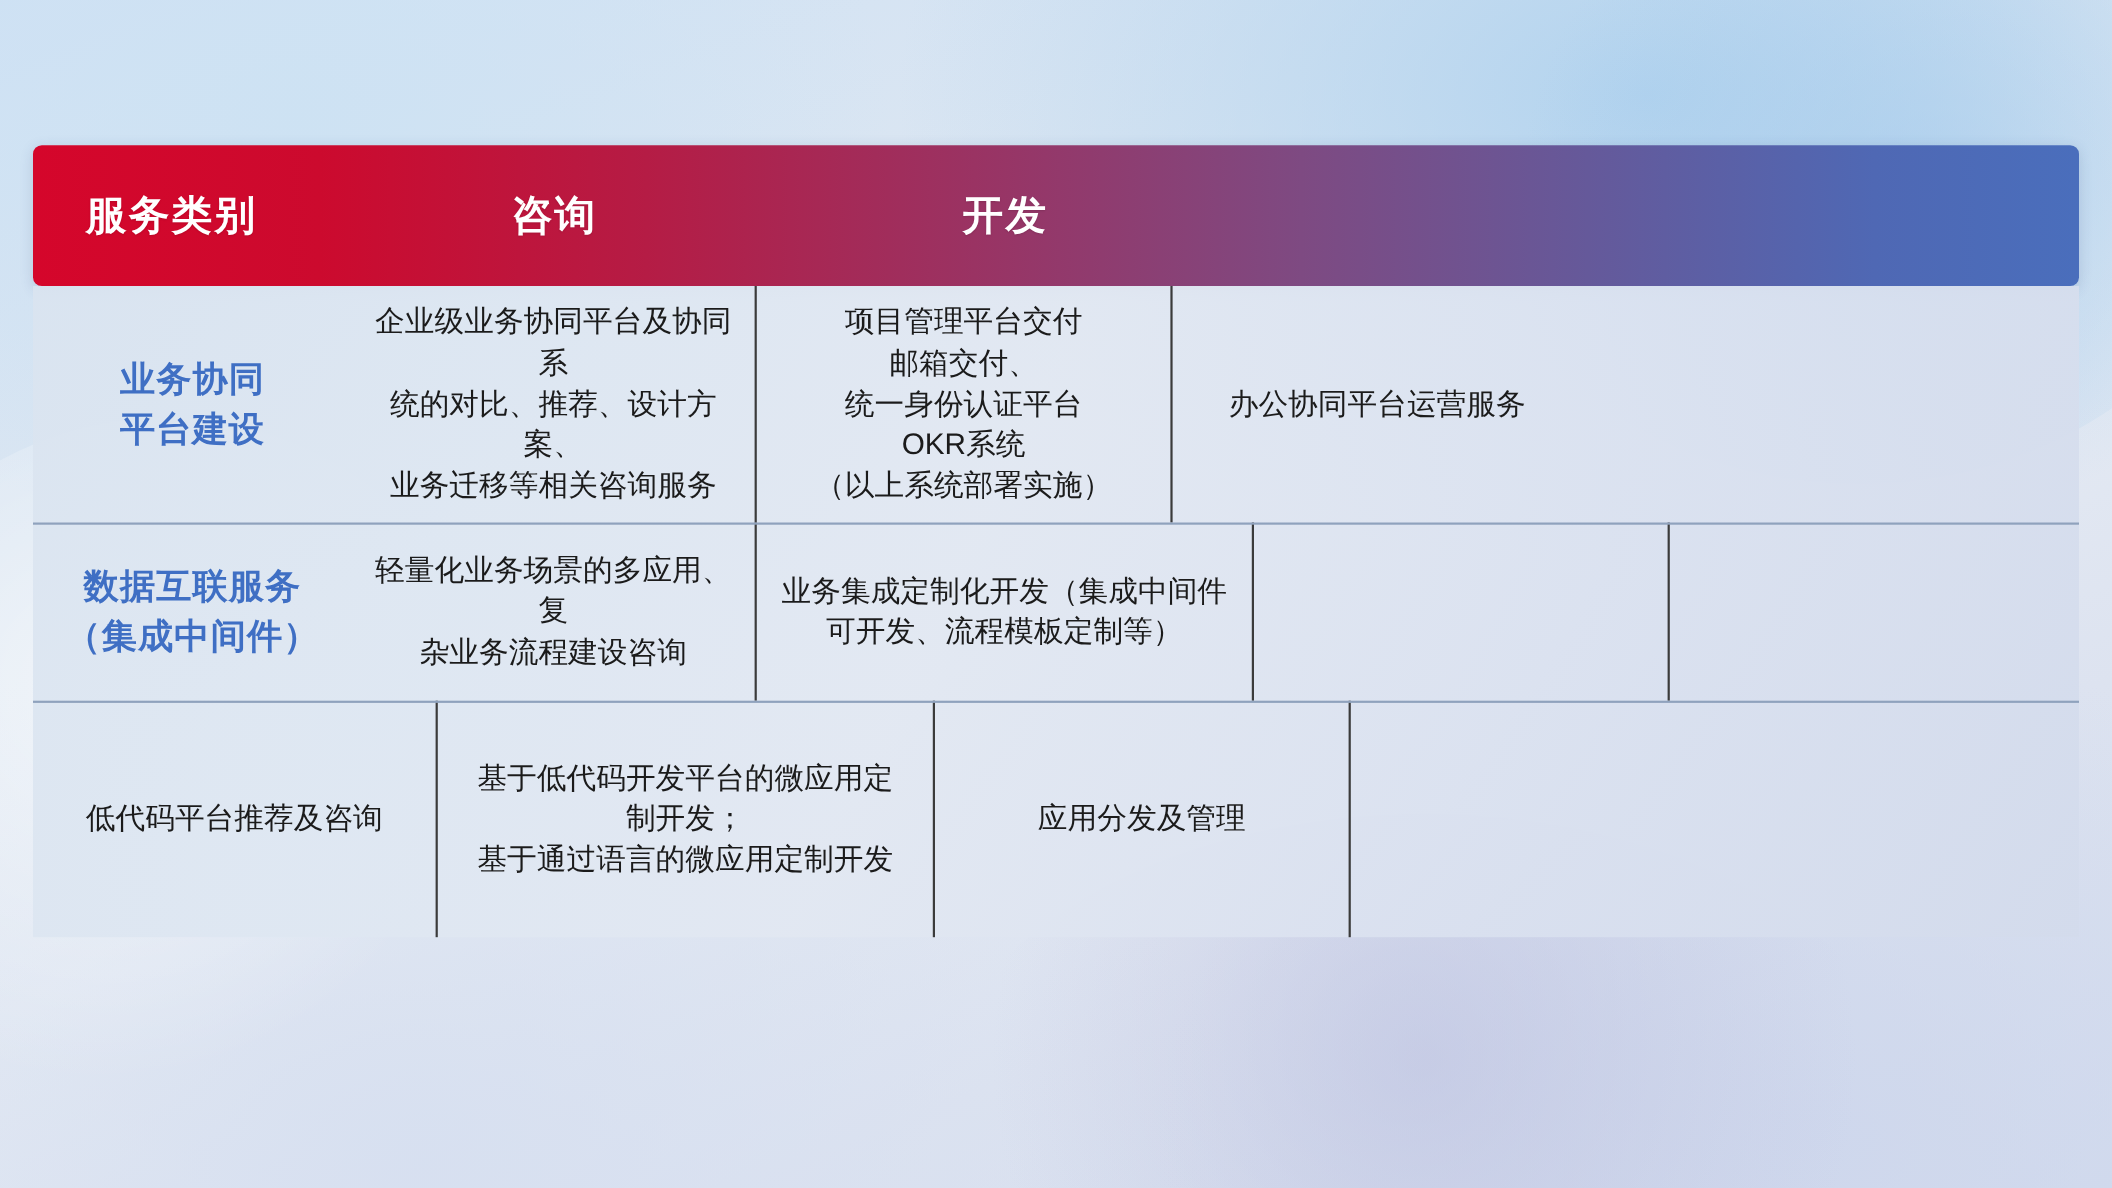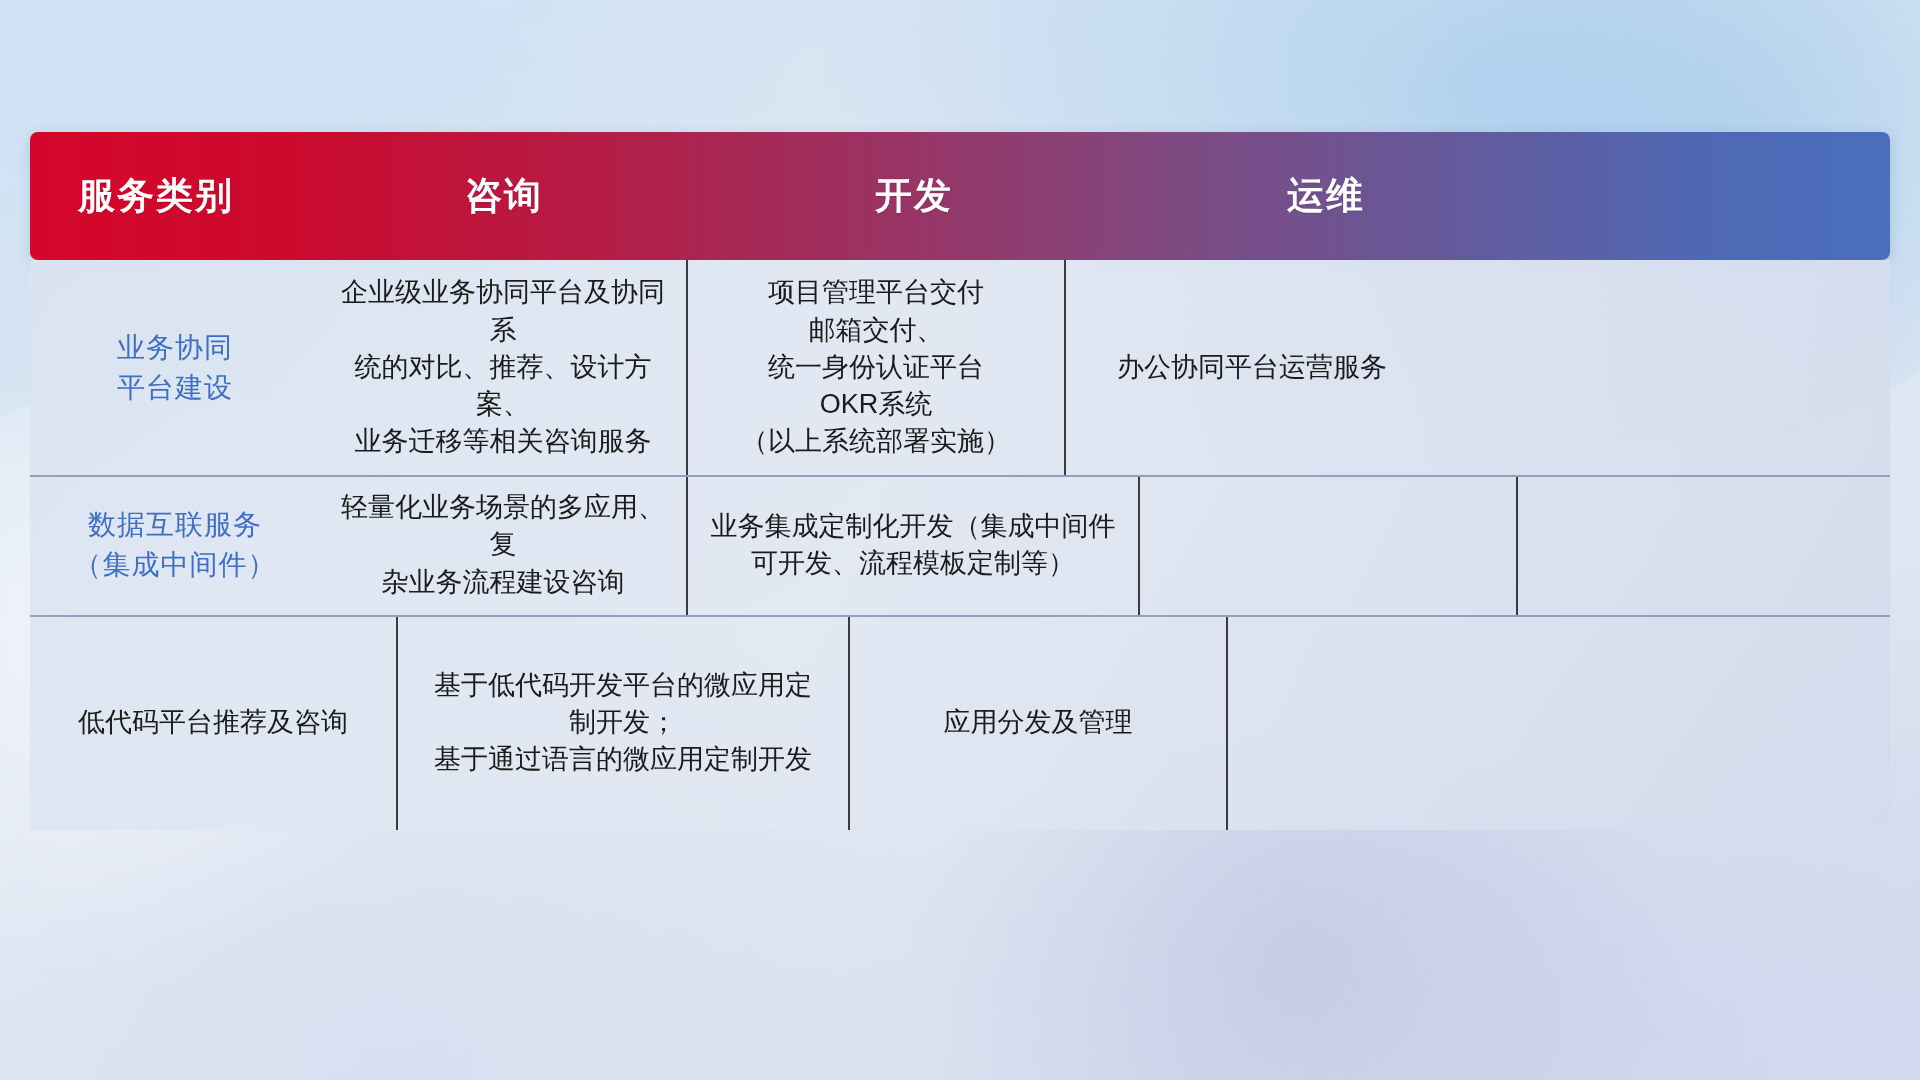--- a/index.html
+++ b/index.html
@@ -111,61 +111,60 @@
     font-size: 27px;
     line-height: 1.38;
     color: #1b1b1b;
     text-align: center;
     white-space: pre-line;
     border-right: 2px solid #3b3b3b;
   }
   .cell.last { border-right: none; }
   .cell.cat {
     color: #3f6fc4;
-    font-weight: 400;
-    font-size: 28px;
+    font-weight: 700;
+    font-size: 32px;
     letter-spacing: 1px;
     border-right: none;
     line-height: 1.42;
   }
   .row + .row::before {
     content: "";
     position: absolute;
     left: 0; right: 0; top: 0;
     height: 2px;
     background: #8fa2bd;
   }
 
   
   .c0 { width: 290px; }
   .c1 { width: 368px; }
   .c2 { width: 452px; }
   .c3 { width: 378px; }
   .c4 { width: 372px; }
 
   .r1 { height: 215px; }
-  .r2 { height: 140px; }
+  .r2 { height: 162px; }
   .r3 { height: 215px; }
 </style>
 </head>
 <body>
 
 <div id="bg-layer">
   <div id="bg-blob-1"></div>
   <div id="bg-blob-2"></div>
   <div id="bg-blob-3"></div>
 </div>
 
 <div id="table-wrap">
 
   <div class="hdr">
     <div class="hdr-cell c0 first">服务类别</div>
     <div class="hdr-cell c1">咨询</div>
     <div class="hdr-cell c2">开发</div>
-    <div class="hdr-cell c4">运维</div>
   </div>
 
   <div class="tbody">
 
     <div class="row r1">
       <div class="cell cat c0">业务协同
 平台建设</div>
       <div class="cell c1">企业级业务协同平台及协同系
 统的对比、推荐、设计方案、
 业务迁移等相关咨询服务</div>

